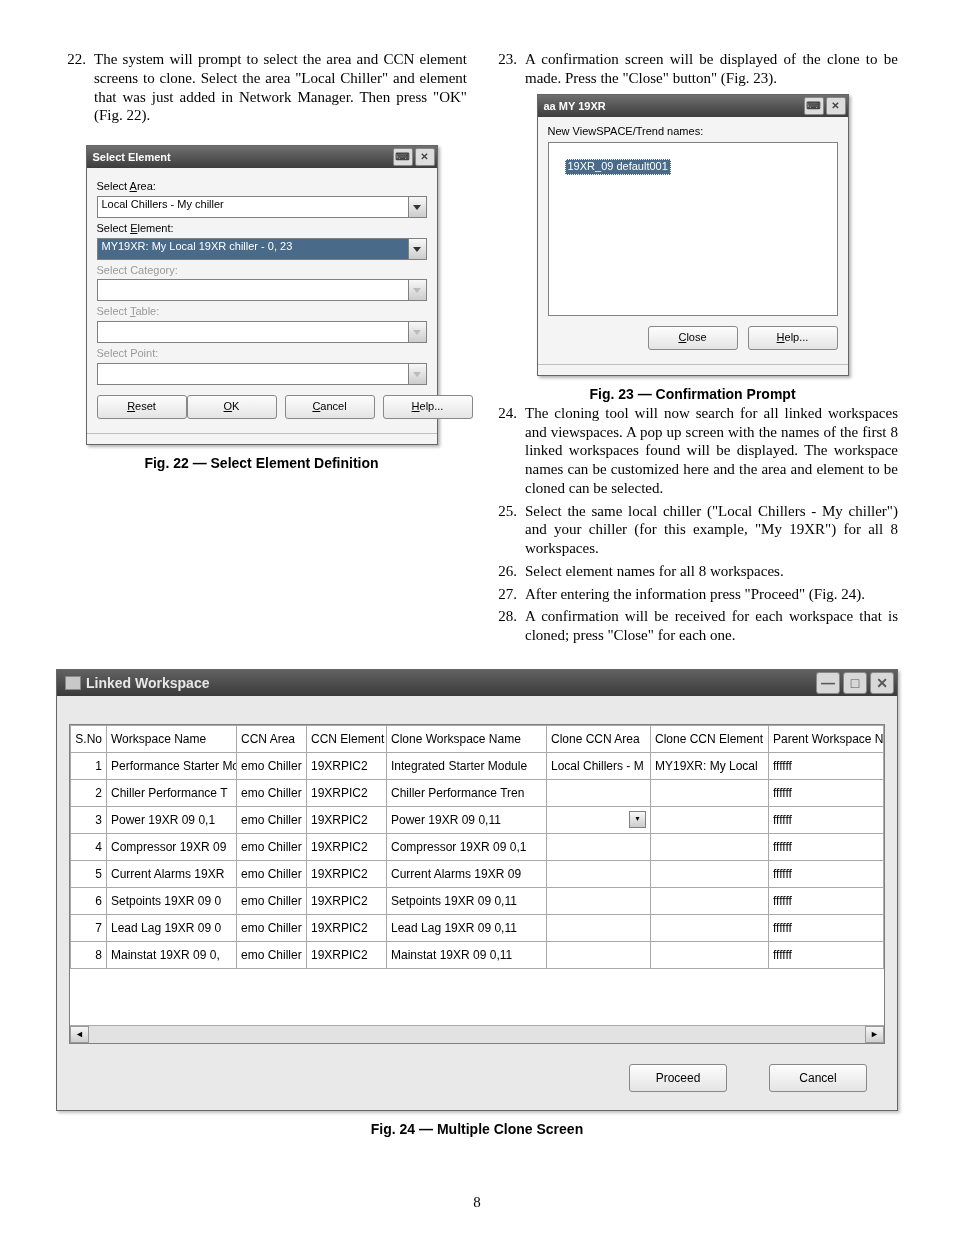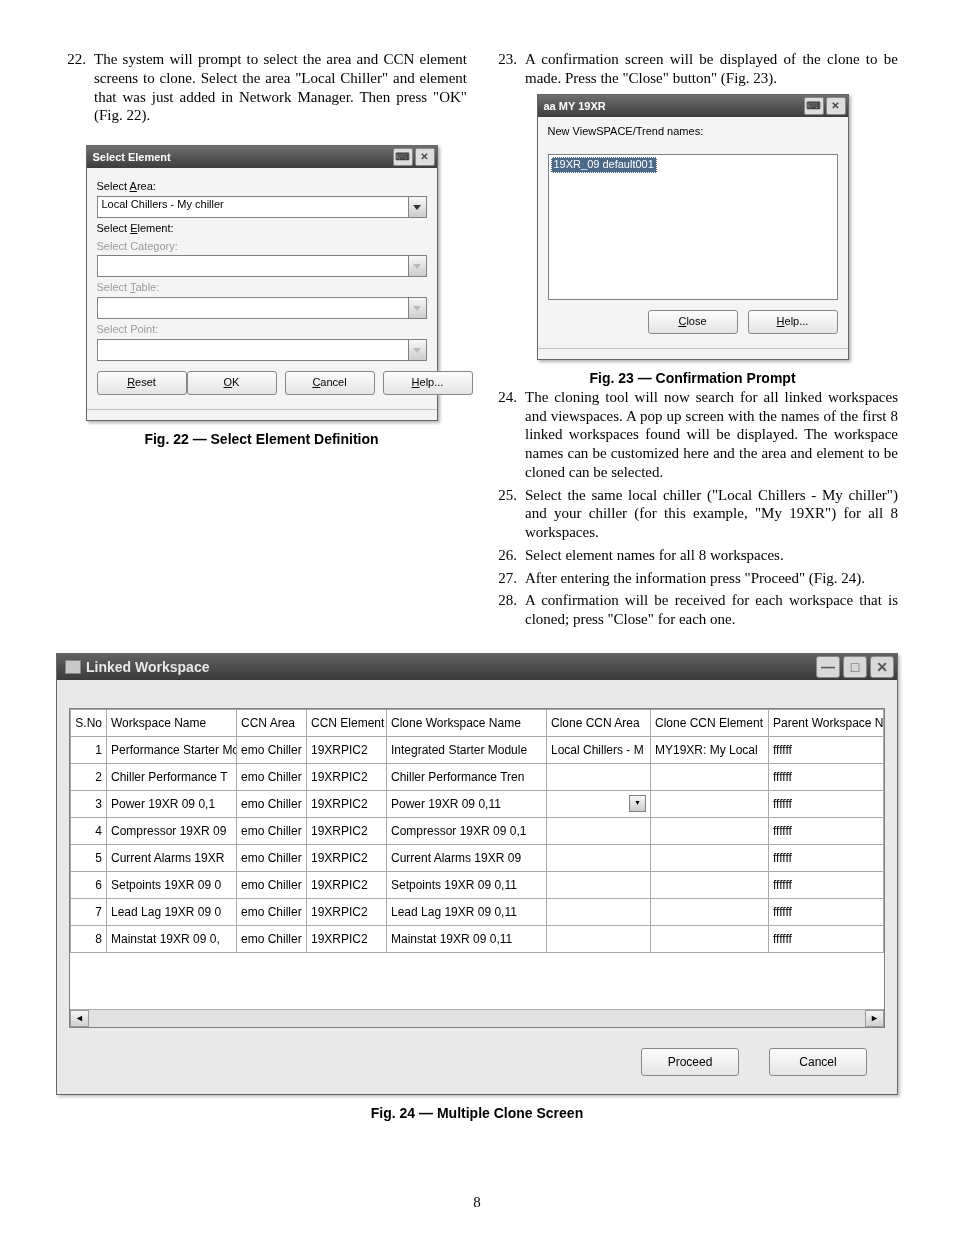--- a/index.html
+++ b/index.html
@@ -20,40 +20,40 @@
   .fld-label{margin-top:4px;margin-bottom:2px}
   .fld-label .ul{text-decoration:underline}
   .fld-row{display:flex;align-items:stretch}
   .fld-input{flex:1;height:18px;background:#fff;border:1px solid #808080;padding:1px 4px;overflow:hidden;white-space:nowrap}
   .fld-drop{width:17px;height:20px;border:1px solid #808080;border-left:none;background:linear-gradient(#f8f8f8,#ccc);display:flex;align-items:center;justify-content:center}
   .dis{color:#9a9a9a}
   .btnrow{display:flex;justify-content:space-between;margin-top:10px}
   .btnrow.right{justify-content:flex-end;gap:10px}
   .btn{min-width:68px;height:22px;padding:0 10px;background:linear-gradient(#fdfdfd,#e4e4e4);border:1px solid #888;border-radius:3px;font-size:11px;display:flex;align-items:center;justify-content:center}
   .btn .ul{text-decoration:underline}
-  .listbox{background:#fff;border:1px solid #808080;height:140px;margin-top:16px;padding:2px}
+  .listbox{background:#fff;border:1px solid #808080;height:140px;margin-top:4px;padding:16px}
   .sel{background:#4a6a8a;color:#fff;padding:0 2px;border:1px dotted #fff;display:inline-block}
   .statusbar{height:10px;border-top:1px solid #c0c0c0;margin-top:4px}
   
   .bigdlg-wrap{padding:0 56px}
   .bigdlg{font-family:Tahoma,Arial,sans-serif;font-size:12px;border:1px solid #666;background:#e9e9e9;box-shadow:2px 2px 3px rgba(0,0,0,.25)}
   .bigdlg .titlebar2{height:26px;line-height:26px;padding:0 3px 0 8px;display:flex;align-items:center;
     background:linear-gradient(#616161,#3a3a3a);color:#e8e8e8;font-size:14px;font-weight:bold}
   .titlebar2 .spacer{flex:1}
   .titlebar2 .winbtn{width:22px;height:20px;margin-left:3px;background:#d8d8d8;border:1px solid #888;border-radius:3px;display:flex;align-items:center;justify-content:center;color:#555;font-weight:bold}
   .tablewrap{margin:28px 12px 8px 12px;border:1px solid #808080;background:#fff;overflow:hidden}
   table.grid{border-collapse:collapse;width:100%;font-size:12px;table-layout:fixed}
   table.grid th,table.grid td{border:1px solid #a9a9a9;padding:3px 4px;height:20px;white-space:nowrap;overflow:hidden;text-align:left;vertical-align:middle;background:#fff;font-weight:normal}
   table.grid th{font-weight:normal}
   table.grid td.rt, table.grid th.rt{text-align:right}
   .blankarea{height:56px;background:#fff;border-top:0}
   .hscroll{height:17px;background:#e2e2e2;border-top:1px solid #a9a9a9;display:flex;align-items:center}
   .hscroll .arr{width:17px;height:15px;border:1px solid #9a9a9a;background:linear-gradient(#f6f6f6,#cfcfcf);display:flex;align-items:center;justify-content:center;font-size:9px}
   .hscroll .track{flex:1}
-  .bigbtnrow{display:flex;justify-content:flex-end;gap:30px;padding:12px 30px 18px 0}
+  .bigbtnrow{display:flex;justify-content:flex-end;gap:42px;padding:12px 30px 18px 0}
   .bigbtn{min-width:96px;height:26px;background:linear-gradient(#fdfdfd,#e4e4e4);border:1px solid #888;border-radius:3px;display:flex;align-items:center;justify-content:center;font-size:12px}
   .celldrop{display:inline-block;width:15px;height:15px;border:1px solid #808080;background:linear-gradient(#f8f8f8,#ccc);vertical-align:middle;margin-left:4px;text-align:center;font-size:8px;line-height:14px}
   .pagenum{position:absolute;bottom:24px;width:100%;text-align:center;font-size:15px}
   svg.tri{width:8px;height:8px}
   .appicon{width:14px;height:12px;background:#c8c8c8;border:1px solid #888;margin-right:5px}
 </style>
 </head>
 <body>
 
 <div class="page">
@@ -78,20 +78,28 @@
           <div class="fld-row">
             <div class="fld-input">Local Chillers - My chiller</div>
             <div class="fld-drop">
                 <svg class="tri" viewBox="0 0 8 8">
                   <polygon points="0,2 8,2 4,7" fill="#333"></polygon>
                 </svg>
               </div>
           </div>
 
           <div class="fld-label"><span>Select </span><span class="ul">E</span><span>lement:</span></div>
+          <div class="fld-row">
+            <div class="fld-input" style="background:#4a6a8a;color:#fff">MY19XR: My Local 19XR chiller - 0, 23</div>
+            <div class="fld-drop">
+                <svg class="tri" viewBox="0 0 8 8">
+                  <polygon points="0,2 8,2 4,7" fill="#333"></polygon>
+                </svg>
+              </div>
+          </div>
 
           <div class="fld-label dis">Select Category:</div>
           <div class="fld-row">
             <div class="fld-input"></div>
             <div class="fld-drop">
                 <svg class="tri" viewBox="0 0 8 8">
                   <polygon points="0,2 8,2 4,7" fill="#bbb"></polygon>
                 </svg>
               </div>
           </div>

